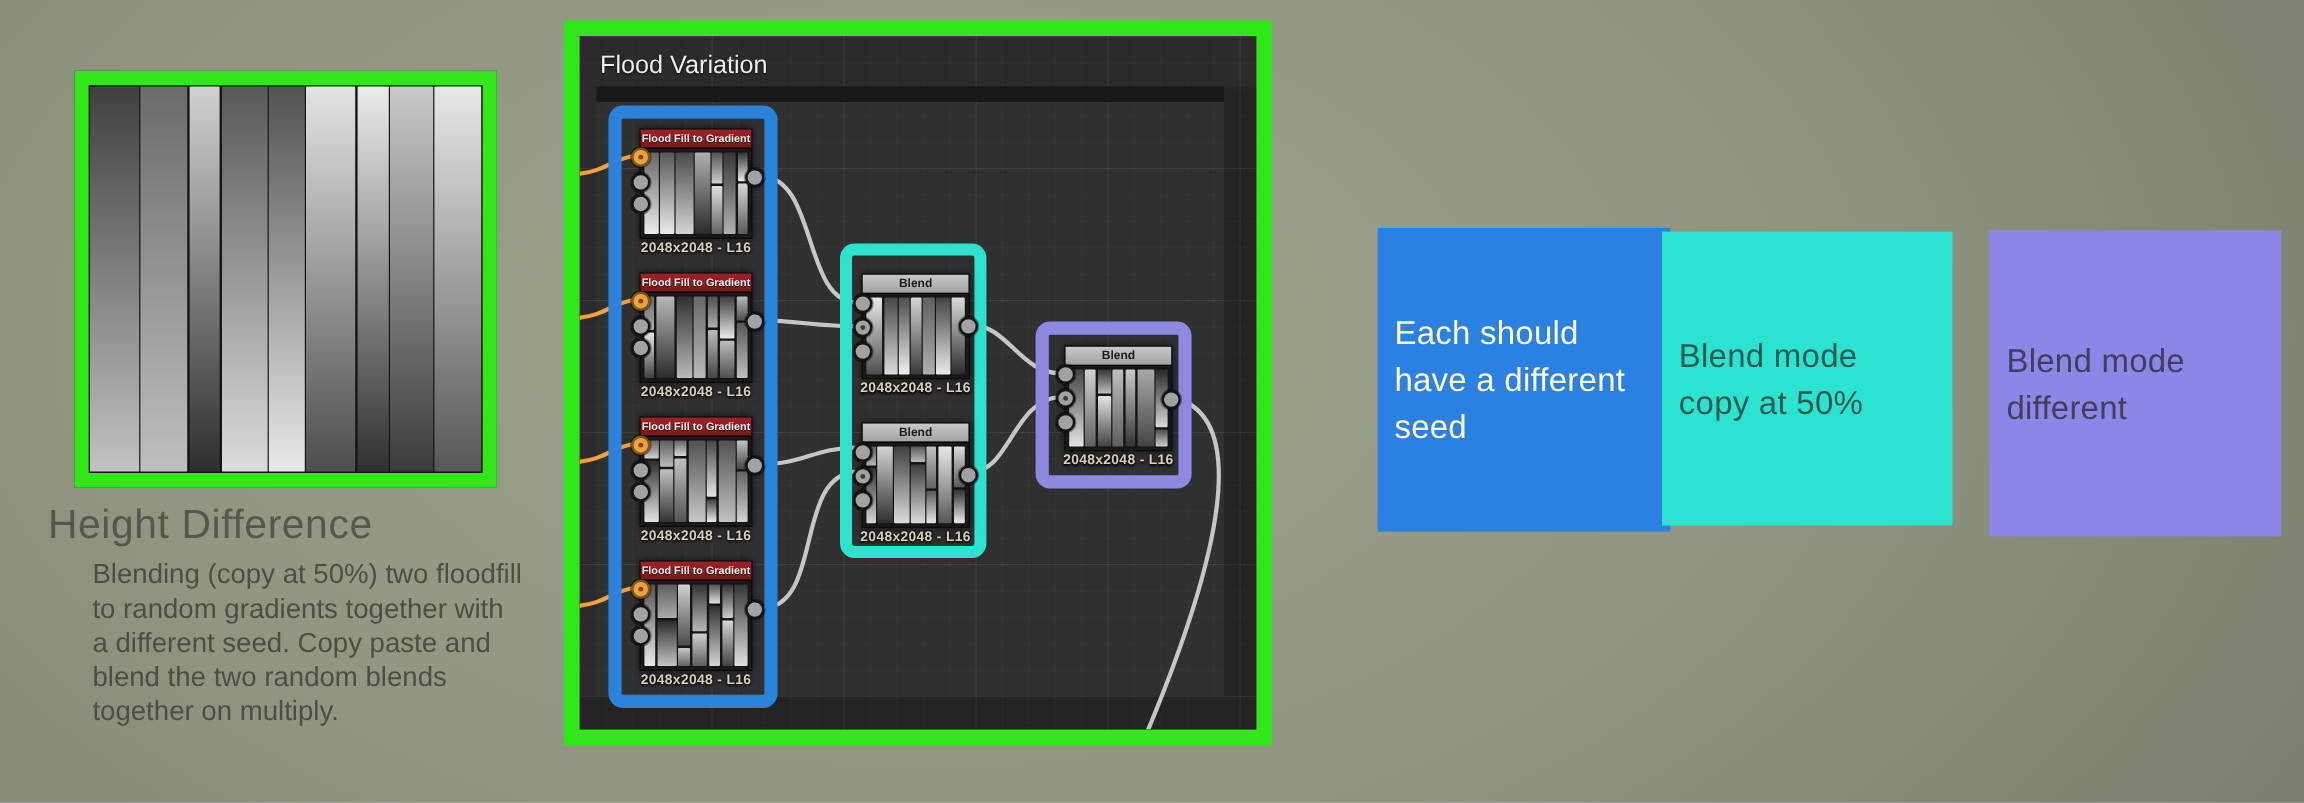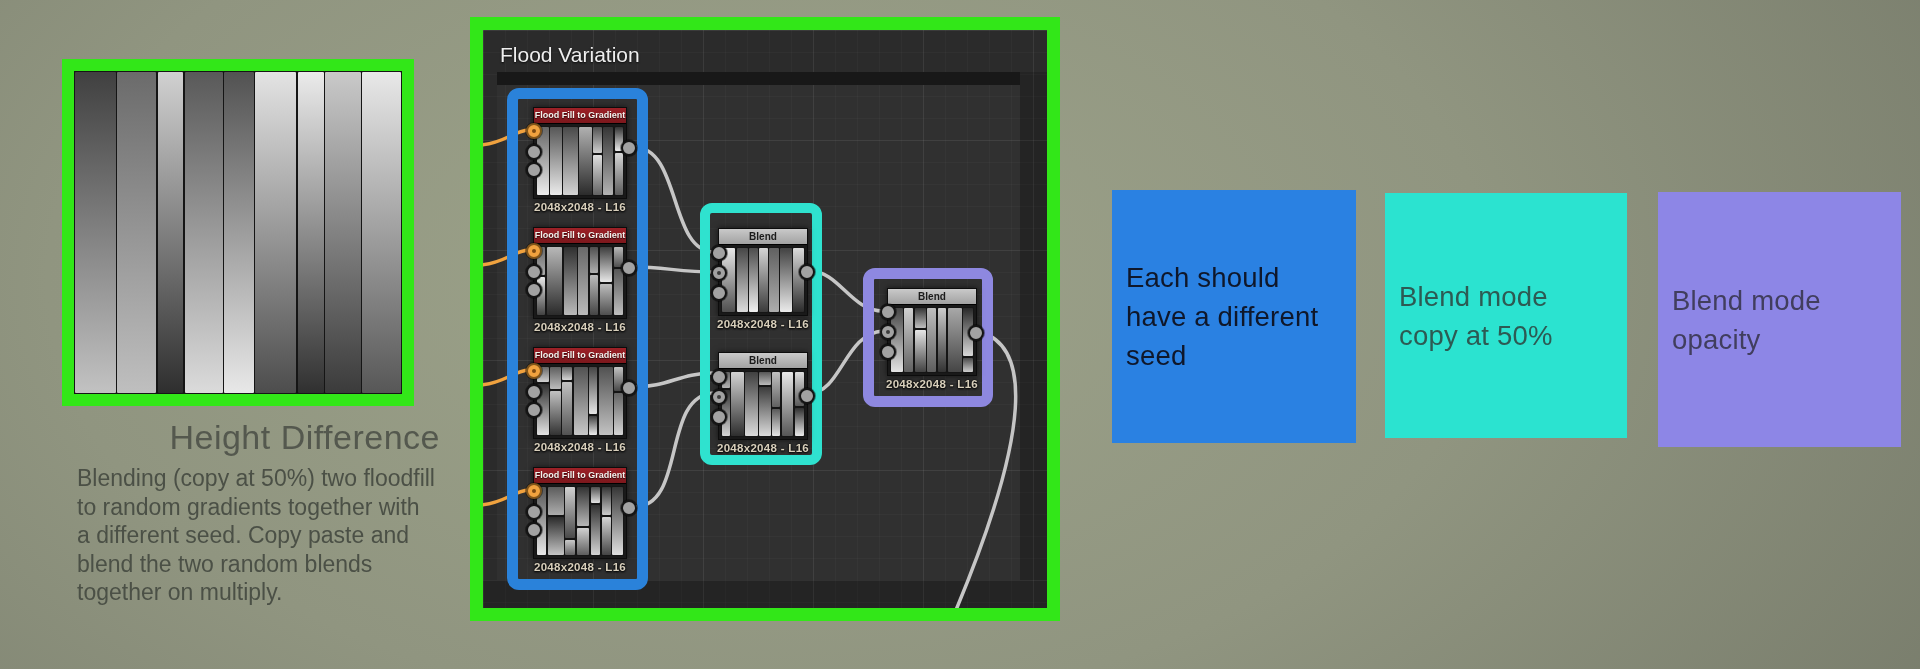--- a/index.html
+++ b/index.html
@@ -8,21 +8,21 @@
   }
   html,body{margin:0;padding:0;}
   body{font-family:"Liberation Sans", sans-serif;}
   .stage{position:relative;width:1920px;height:669px;overflow:hidden;
     background:radial-gradient(1500px 900px at 40% 42%, #9da38a 0%, #909580 48%, #747868 100%);}
 
   
   .preview-frame{position:absolute;left:62px;top:59px;width:352px;height:347px;
     box-sizing:border-box;border:12px solid var(--green);background:#151515;}
   .planks{position:absolute;inset:0;background:#151515;overflow:hidden;}
-  .left-title{position:absolute;left:40px;top:418px;width:400px;text-align:right;
+  .left-title{position:absolute;left:40px;top:418px;width:400px;text-align:left;
     font-size:34px;font-weight:300;color:#54584e;letter-spacing:.5px;}
   .left-desc{position:absolute;left:77px;top:464px;width:360px;
     font-size:23px;font-weight:300;color:#4b5046;line-height:28.5px;}
 
   
   .graph-panel{position:absolute;left:470px;top:17px;width:590px;height:604px;
     box-sizing:border-box;border:13px solid var(--green);}
   .panel-inner{position:absolute;inset:0;overflow:hidden;background-color:#2b2b2b;
     background-image:
       linear-gradient(rgba(255,255,255,0.05) 1px, transparent 1px),
@@ -275,28 +275,28 @@
         <span class="port pin p1"></span>
         <span class="port pin p2 dot"></span>
         <span class="port pin p3"></span>
         <span class="port pout po"></span>
         <div class="node-label">2048x2048 - L16</div>
       </div>
 
     </div>
   </div>
 
-  <div class="note note-blue" style="background: rgb(42, 129, 226); color: #0f172a;">
+  <div class="note note-blue" style="background: rgb(42, 129, 226); color: #fef9c3; margin-left: 36px;">
     <div>Each should</div>
     <div>have a different</div>
     <div>seed</div>
   </div>
   <div class="note note-cyan" style="background: rgb(43, 227, 208); color: rgb(45, 90, 83);">
     <div>Blend mode</div>
     <div>copy at 50%</div>
   </div>
   <div class="note note-purple" style="background: rgb(141, 134, 230); color: rgb(65, 62, 94);">
     <div>Blend mode</div>
-    <div>opacity</div>
+    <div>different</div>
     <div></div>
   </div>
 
 </div>
 
 </body></html>

